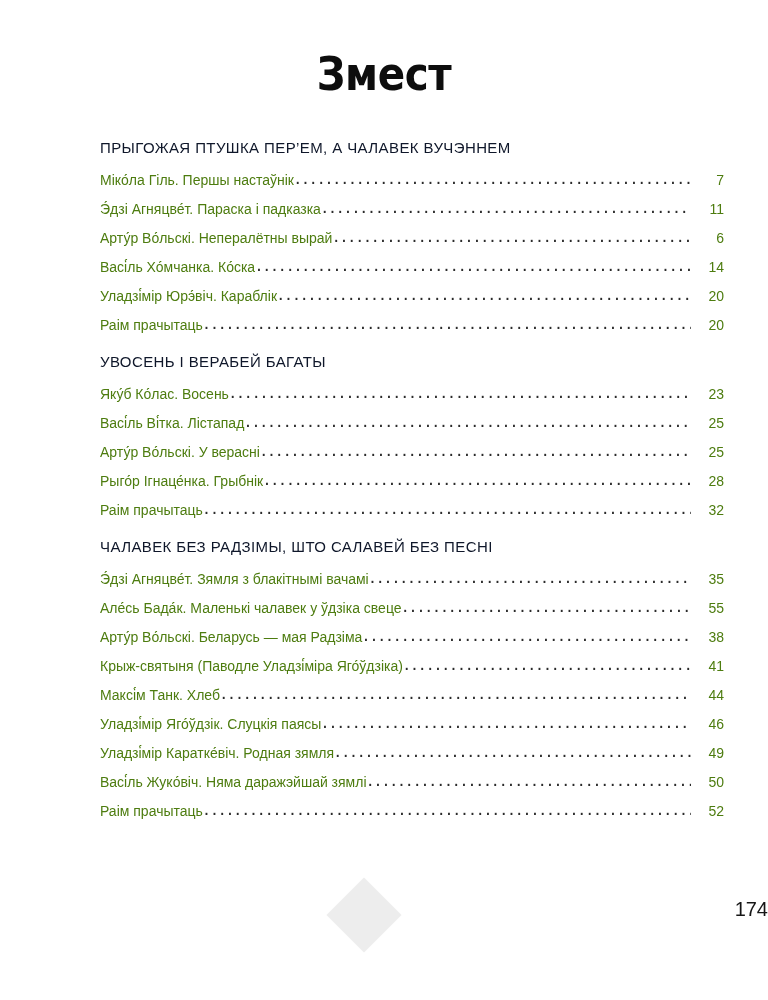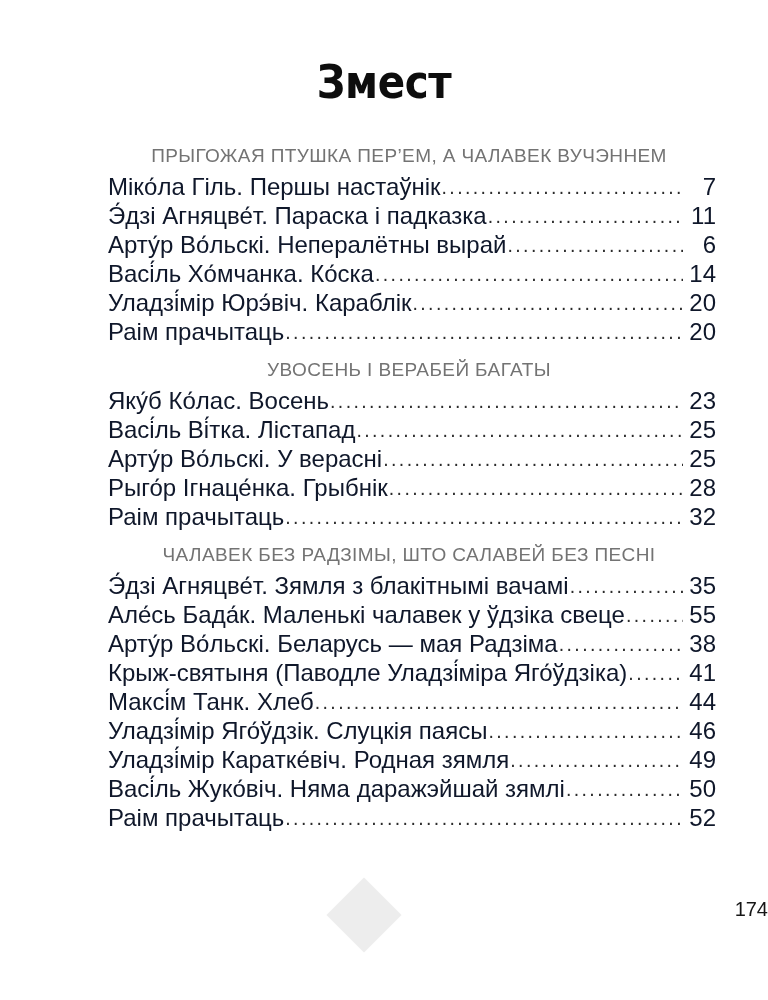--- a/index.html
+++ b/index.html
@@ -12,21 +12,21 @@
     height: 1000px;
     position: relative;
     font-family: "Liberation Sans", sans-serif;
     color: #1a1a1a;
     overflow: hidden;
   }
 
   .page {
     position: absolute;
     inset: 0;
-    padding: 8px;
+    padding: 0;
   }
 
   
   .toc-title {
     text-align: center;
     font-family: "DejaVu Sans", sans-serif;
     font-weight: 700;
     font-size: 47px;
     letter-spacing: -0.5px;
     color: #0d0d0d;
@@ -38,40 +38,39 @@
 
   
   .toc-body {
     margin-top: 36px;
     padding-left: 100px;
     padding-right: 44px;
   }
 
   
   .section-header {
-    text-align: center;
-    font-size: 19px;
+    font-size: 15px;
     line-height: 22px;
     letter-spacing: 0.4px;
-    color: #737373;
+    color: #0f172a;
     white-space: nowrap;
     margin: 0 0 6px 0;
     padding-right: 6px;
   }
   .section + .section .section-header {
     margin-top: 12px;
   }
 
   
   .entry {
     display: flex;
     align-items: baseline;
-    font-size: 24px;
+    font-size: 14px;
     line-height: 27px;
-    color: #0f172a;
+    color: #4d7c0f;
     white-space: nowrap;
   }
   .entry-title {
     flex: 0 0 auto;
   }
   .entry-dots {
     flex: 1 1 auto;
     overflow: hidden;
     min-width: 8px;
     margin: 0 1px;

